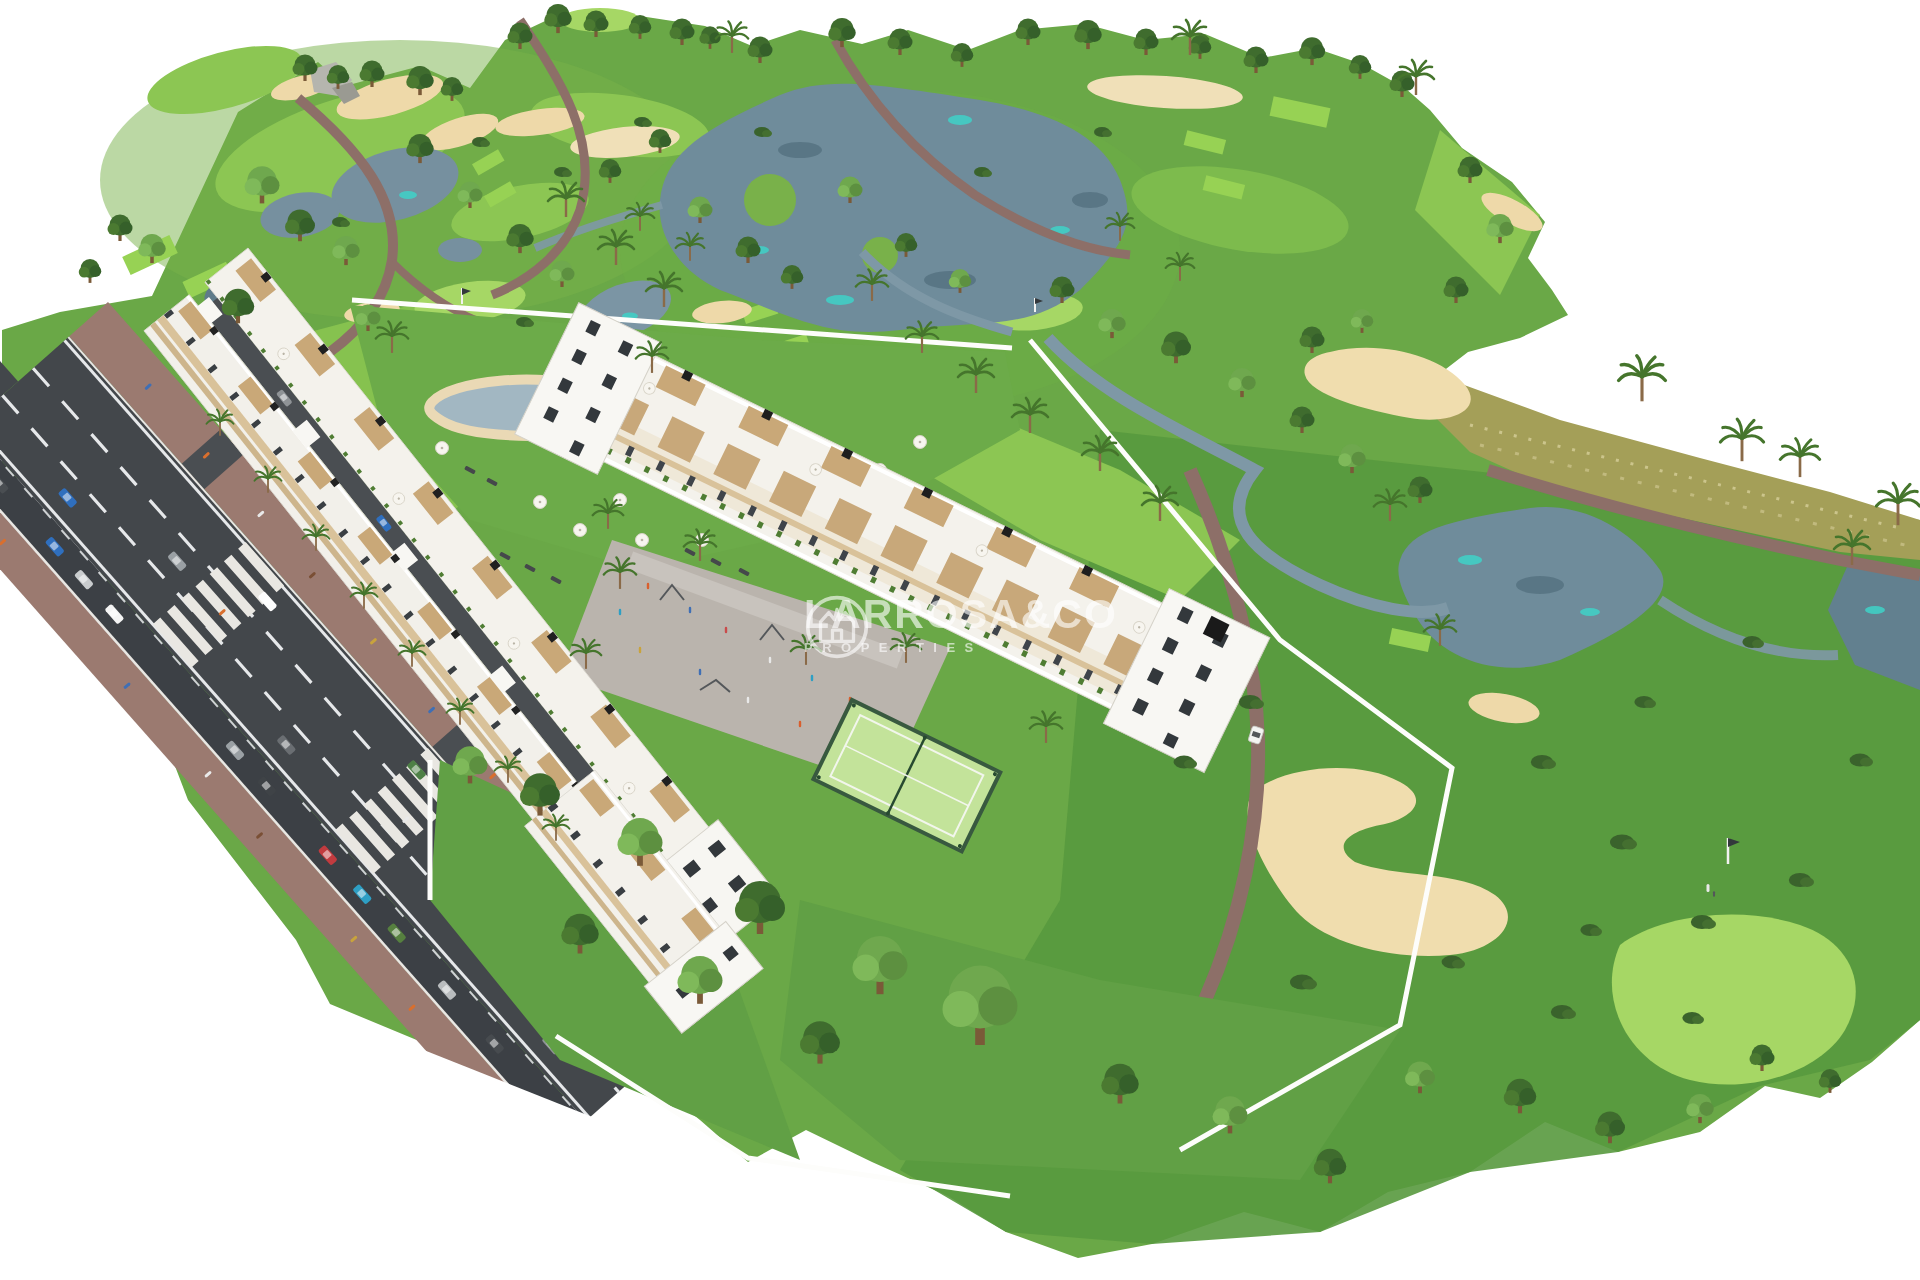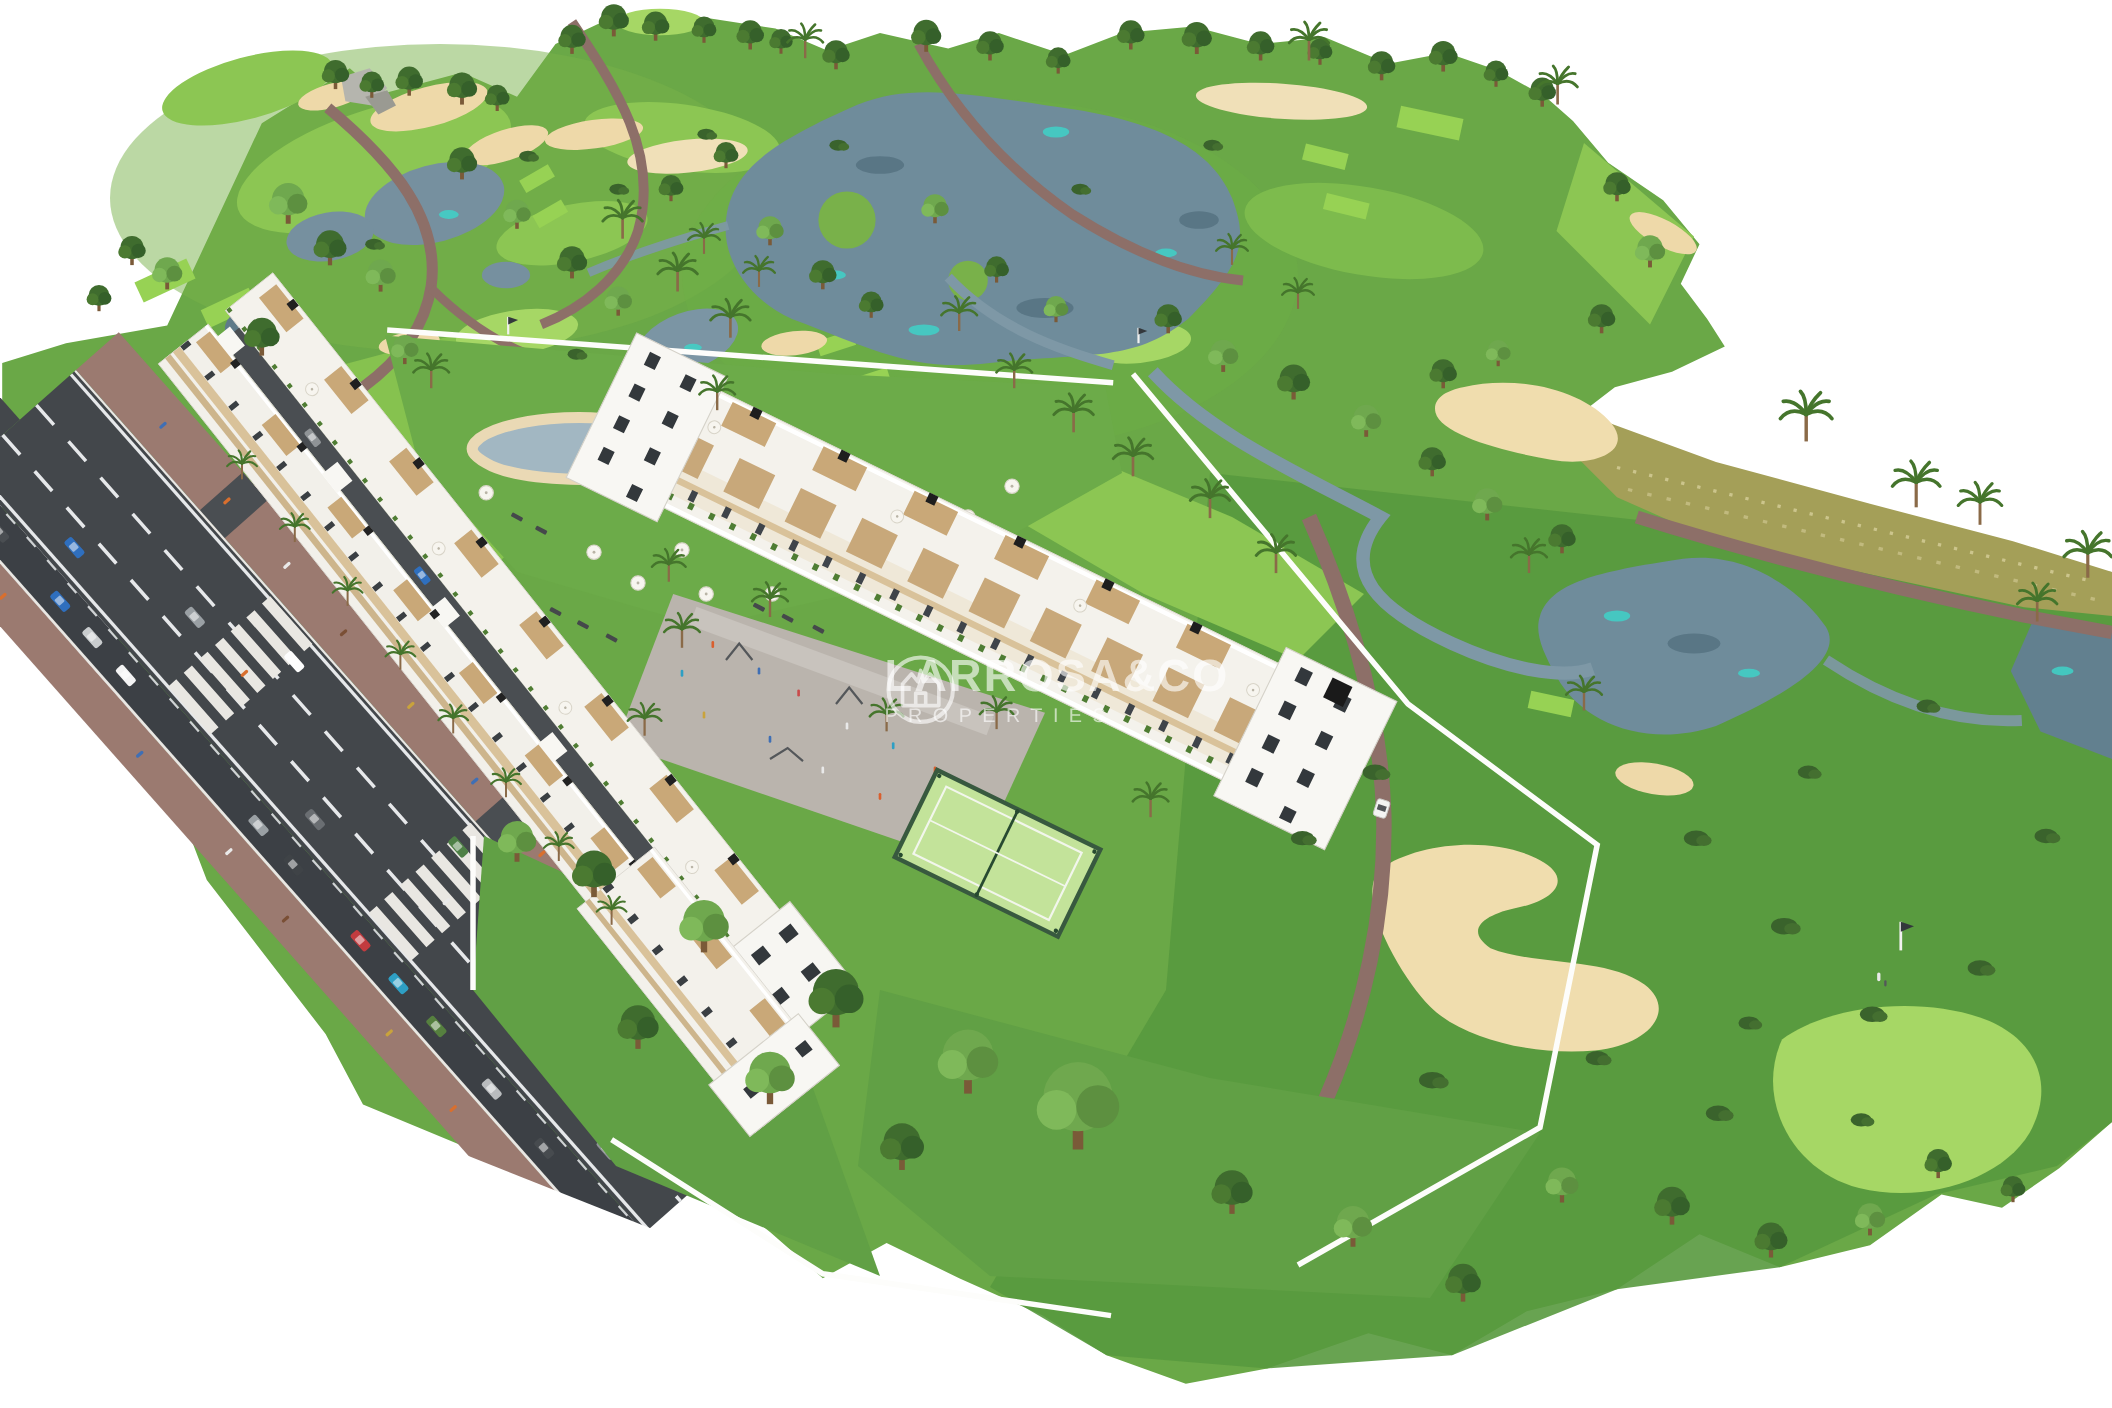--- a/index.html
+++ b/index.html
@@ -4,21 +4,21 @@
 <style>
   html,body{margin:0;padding:0;background:#ffffff;}
   .stage{position:relative;width:1920px;height:1280px;background:#ffffff;overflow:hidden;
          font-family:"Liberation Sans", sans-serif;}
   .stage svg{position:absolute;left:0;top:0;}
   .wm{position:absolute;left:804px;top:594px;display:flex;align-items:center;gap:16px;
       color:rgba(255,255,255,0.62);pointer-events:none;}
   .wm-logo{width:66px;height:66px;flex:0 0 auto;}
   .wm-text{display:flex;flex-direction:column;}
   .wm-brand{font-size:41px;font-weight:700;letter-spacing:2px;line-height:1;}
-  .wm-sub{font-size:18px;font-weight:400;letter-spacing:9.5px;margin-top:6px;line-height:1;}
+  .wm-sub{font-size:13px;font-weight:700;letter-spacing:9.5px;margin-top:6px;line-height:1;}
 </style>
 </head>
 <body>
 
 <div class="stage">
 <svg width="1920" height="1280" viewBox="0 0 1920 1280">
 <defs>
   <g id="tree">
     <rect x="-1.6" y="-9" width="3.2" height="10" fill="#7a5a38"></rect>
     <circle cx="0" cy="-15" r="10.5" fill="#3f6c2e"></circle>

